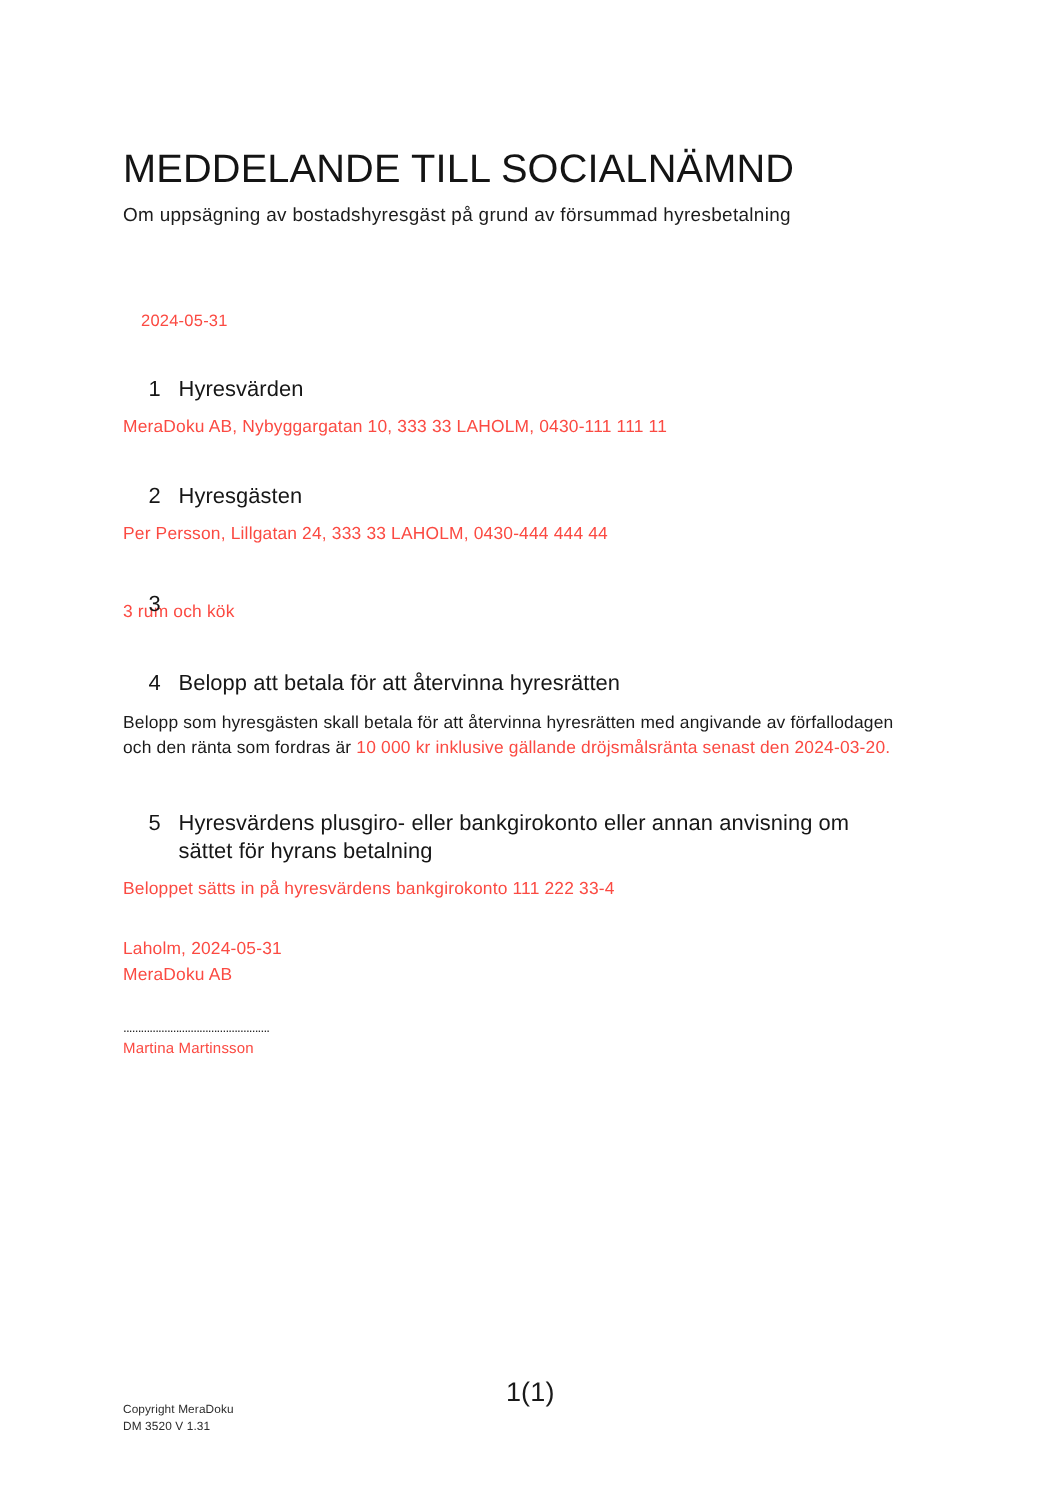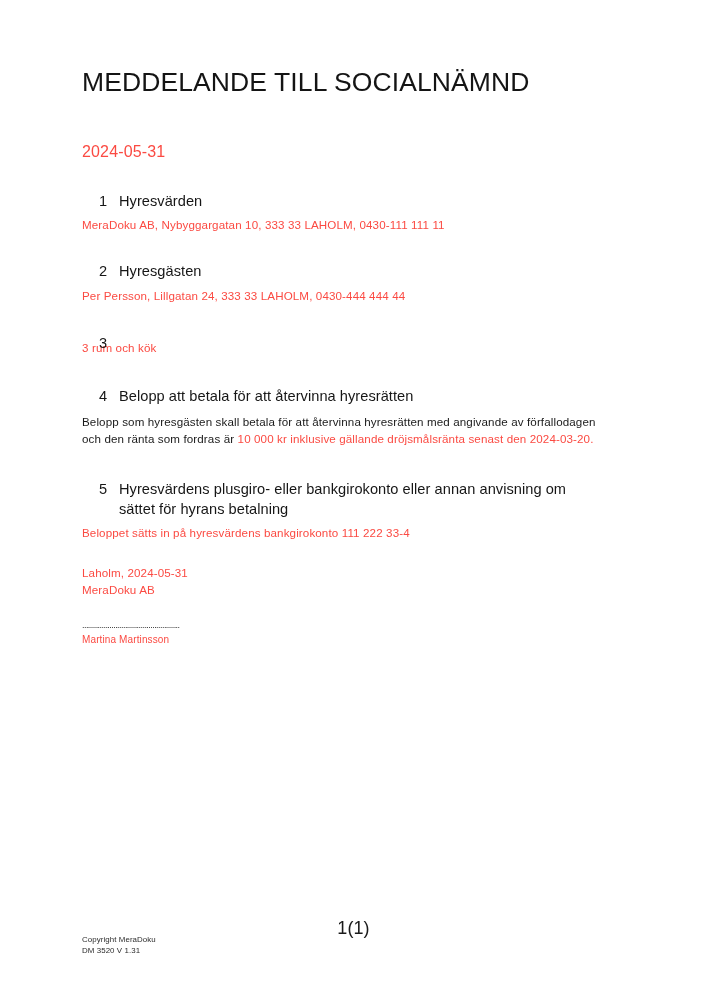--- a/index.html
+++ b/index.html
@@ -30,40 +30,40 @@
     width: 522px;
   }
 
   
   .doc-title {
     font-size: 26.5px;
     font-weight: 400;
     letter-spacing: 0.1px;
     color: #141414;
     margin: 0;
-    padding-top: 68px;
+    padding-top: 98px;
     line-height: 1.12;
     white-space: nowrap;
   }
 
   .doc-subtitle {
     font-size: 12.6px;
     font-weight: 400;
     letter-spacing: 0.22px;
     color: #1c1c1c;
     margin: 0;
     padding-top: 8px;
     line-height: 1.25;
   }
 
   
   .doc-date {
-    font-size: 16px;
-    color: #fb4a42;
-    margin: 0;
+    font-size: 11px;
+    color: #fb4a42;
+    margin: 12px;
     padding-top: 45px;
     letter-spacing: 0.15px;
   }
 
   
   .section {
     margin-top: 26px;
   }
 
   .section-heading {
@@ -168,20 +168,21 @@
   }
 </style>
 </head>
 <body>
 
 <div class="page">
   <div class="content">
 
     <h1 class="doc-title">MEDDELANDE TILL SOCIALNÄMND</h1>
 
+    <p class="doc-subtitle">Om uppsägning av bostadshyresgäst på grund av försummad hyresbetalning</p>
 
     <p class="doc-date">2024-05-31</p>
 
     <div class="section s1">
       <h2 class="section-heading">
         <span class="section-num">1</span><span>Hyresvärden</span>
       </h2>
       <p class="body-red">MeraDoku AB, Nybyggargatan 10, 333 33 LAHOLM, 0430-111 111 11</p>
     </div>
 

